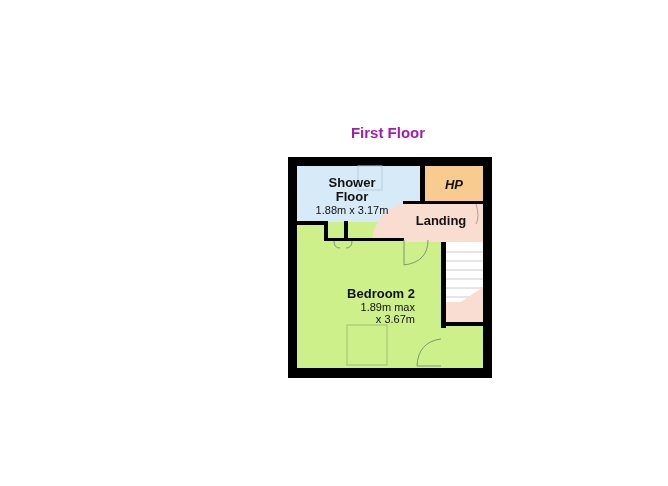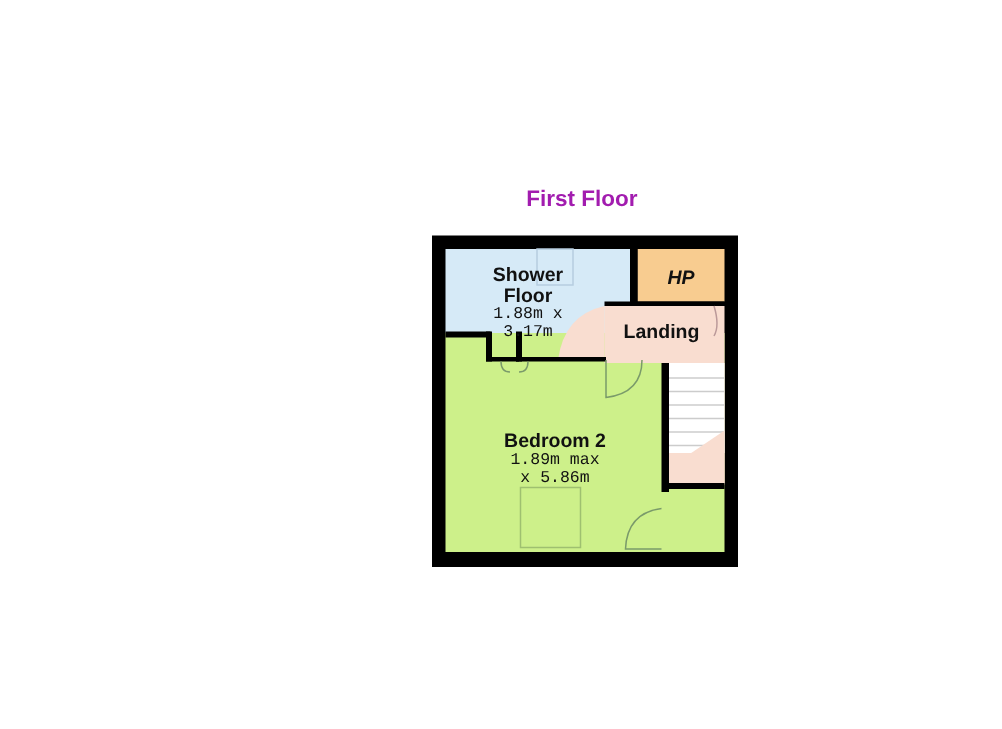--- a/index.html
+++ b/index.html
@@ -1,21 +1,21 @@
 <!DOCTYPE html>
 <html><head>
 <meta charset="utf-8">
 <style>
   html, body { margin:0; padding:0; background:#ffffff; }
   body { width:668px; height:486px; position:relative; overflow:hidden; font-family:"Liberation Sans", sans-serif; }
   .title { position:absolute; left:0; width:668px; top:124px; text-align:center; font-weight:bold; font-size:15px; color:#a21caf; padding-left:108px; box-sizing:border-box; }
   svg { position:absolute; left:0; top:0; }
   .lbl { position:absolute; text-align:center; color:#111; }
   .room-name { font-weight:bold; font-size:13px; line-height:14px; display:block; }
-  .dim { font-size:11px; line-height:12px; display:block;font-family:Liberation Mono, monospace; }
+  .dim { font-size:11px; line-height:12px; display:block; }
 </style>
 </head>
 <body>
 
 <div class="title">First Floor</div>
 
 <svg width="668" height="486" viewBox="0 0 668 486">
 
   <rect x="288" y="157" width="204" height="221" fill="#000"></rect>
 
@@ -63,17 +63,17 @@
   <span class="room-name">Shower</span>
   <span class="room-name">Floor</span>
   <span class="dim">1.88m x 3.17m</span>
 </div>
 <div class="lbl" style="left:430px; top:178px; width:48px;font-style:italic;">
   <span class="room-name">HP</span>
 </div>
 <div class="lbl" style="left:405px; top:214px; width:72px;">
   <span class="room-name">Landing</span>
 </div>
-<div class="lbl" style="left:325px; top:287px; width:90px;">
+<div class="lbl" style="left:325px; top:287px; width:90px;text-align:right;">
   <span class="room-name">Bedroom 2</span>
   <span class="dim">1.89m max</span>
-  <span class="dim">x 5.86m</span>
+  <span class="dim">x 3.67m</span>
 </div>
 
 </body></html>

